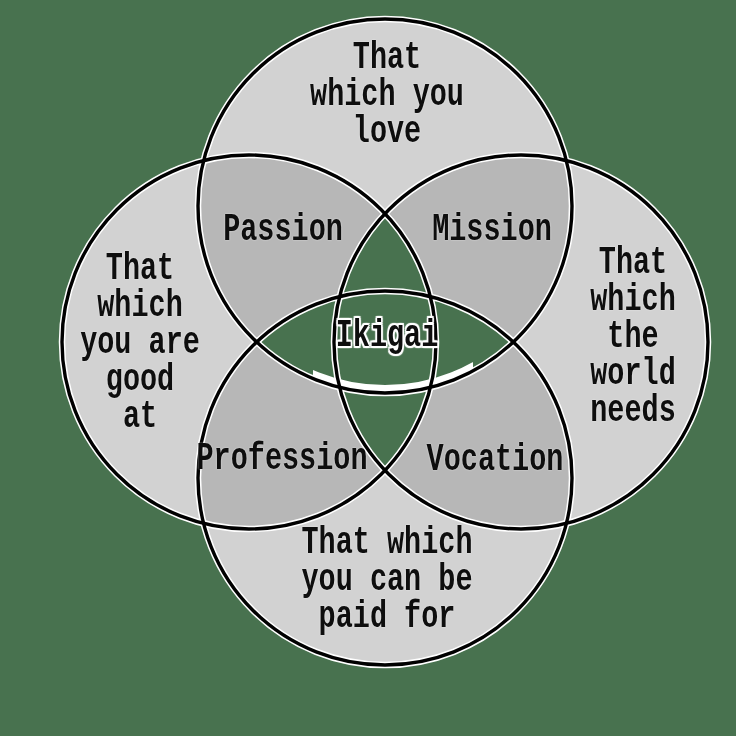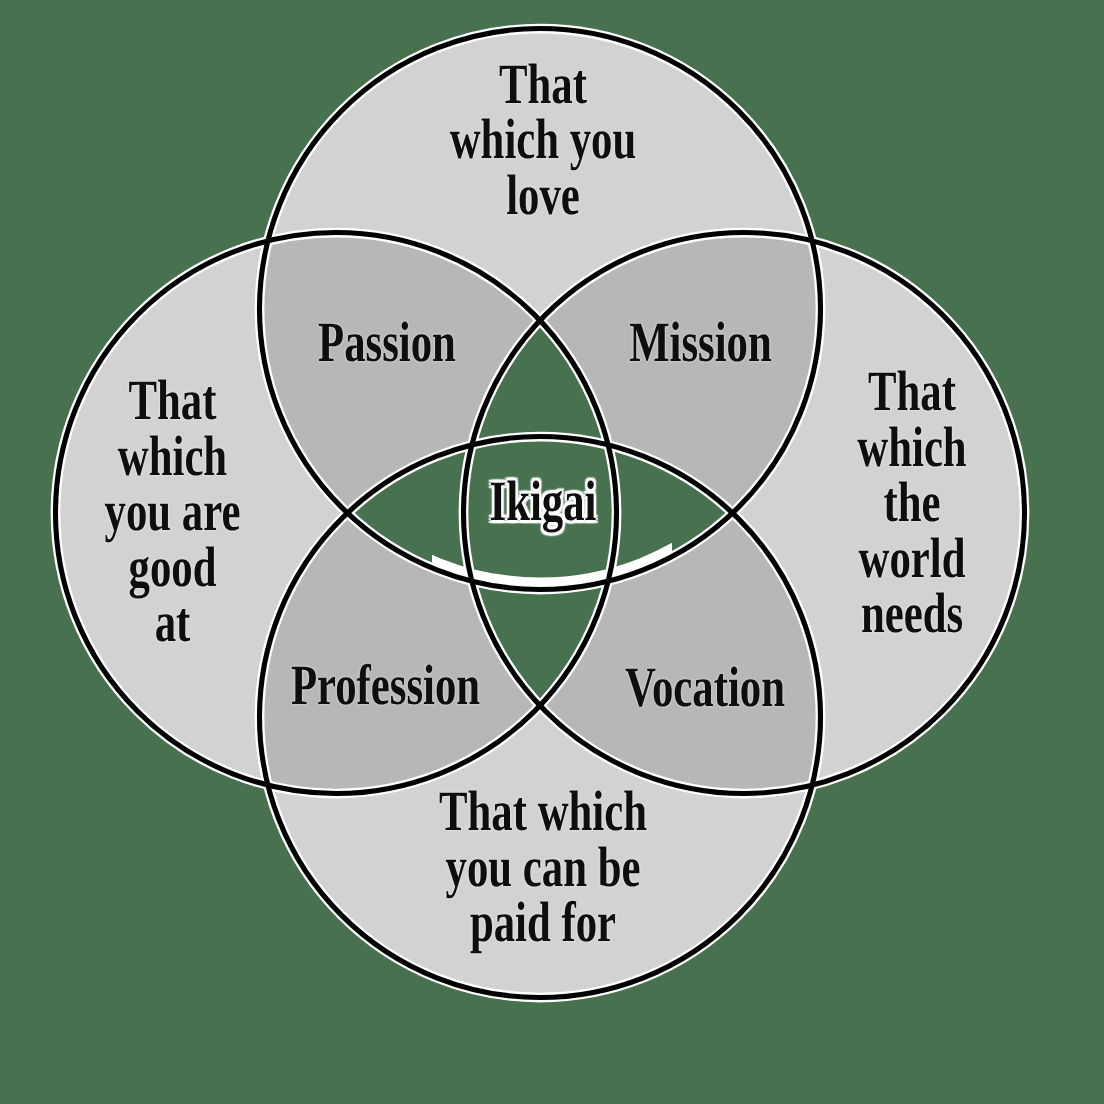--- a/index.html
+++ b/index.html
@@ -4,21 +4,22 @@
 <style>
   html, body {
     margin: 0; padding: 0;
     width: 736px; height: 736px;
     overflow: hidden;
     background: #48724F;
   }
   .stage {
     position: relative;
     width: 696px; height: 736px;
-    font-family: Liberation Serif, serif;
+    font-family: Liberation Mono, monospace;
+    margin-left: 25px;
   }
   .stage svg { position: absolute; left: 0; top: 0; }
   .lbl {
     position: absolute;
     transform: translate(-50%, -50%) scaleX(0.75);
     transform-origin: center center;
     color: var(--text-color, #0e0e0e);
     font-size: 38px;
     line-height: 37px;
     font-weight: bold;

